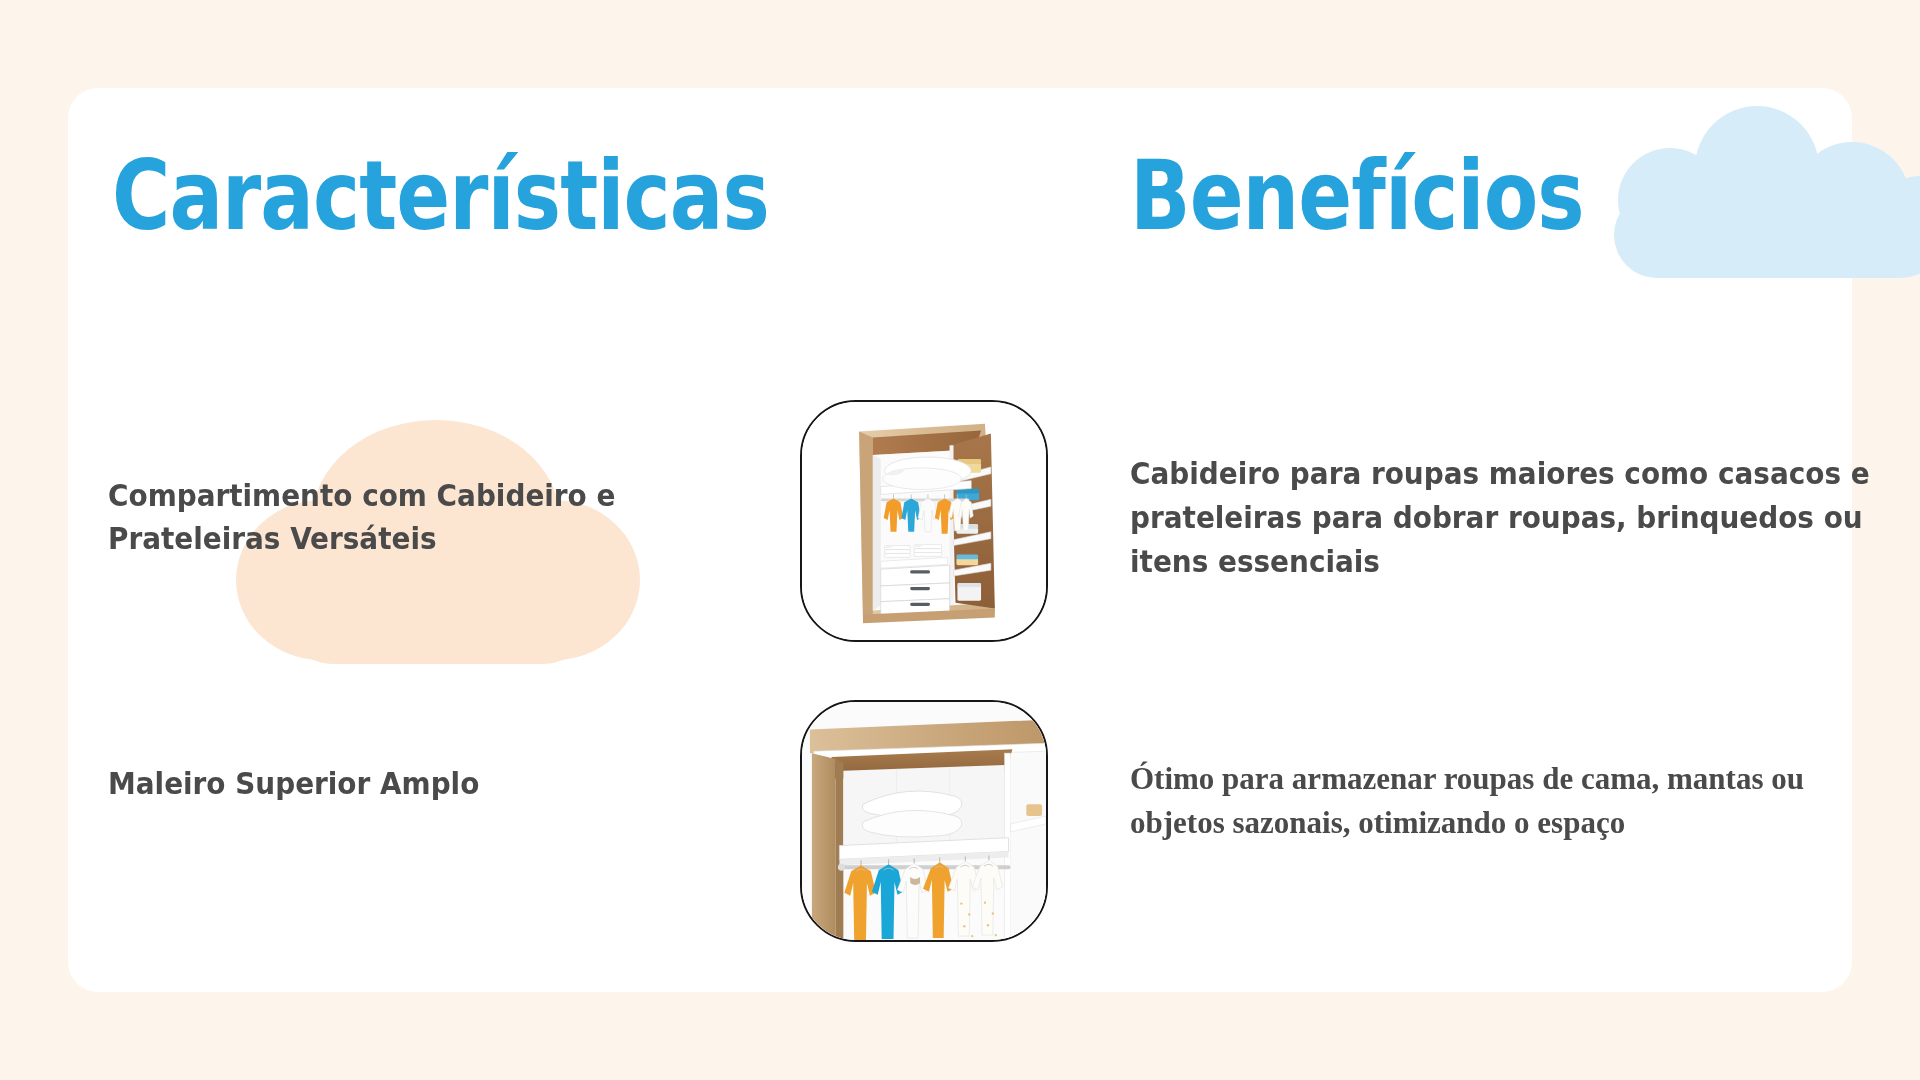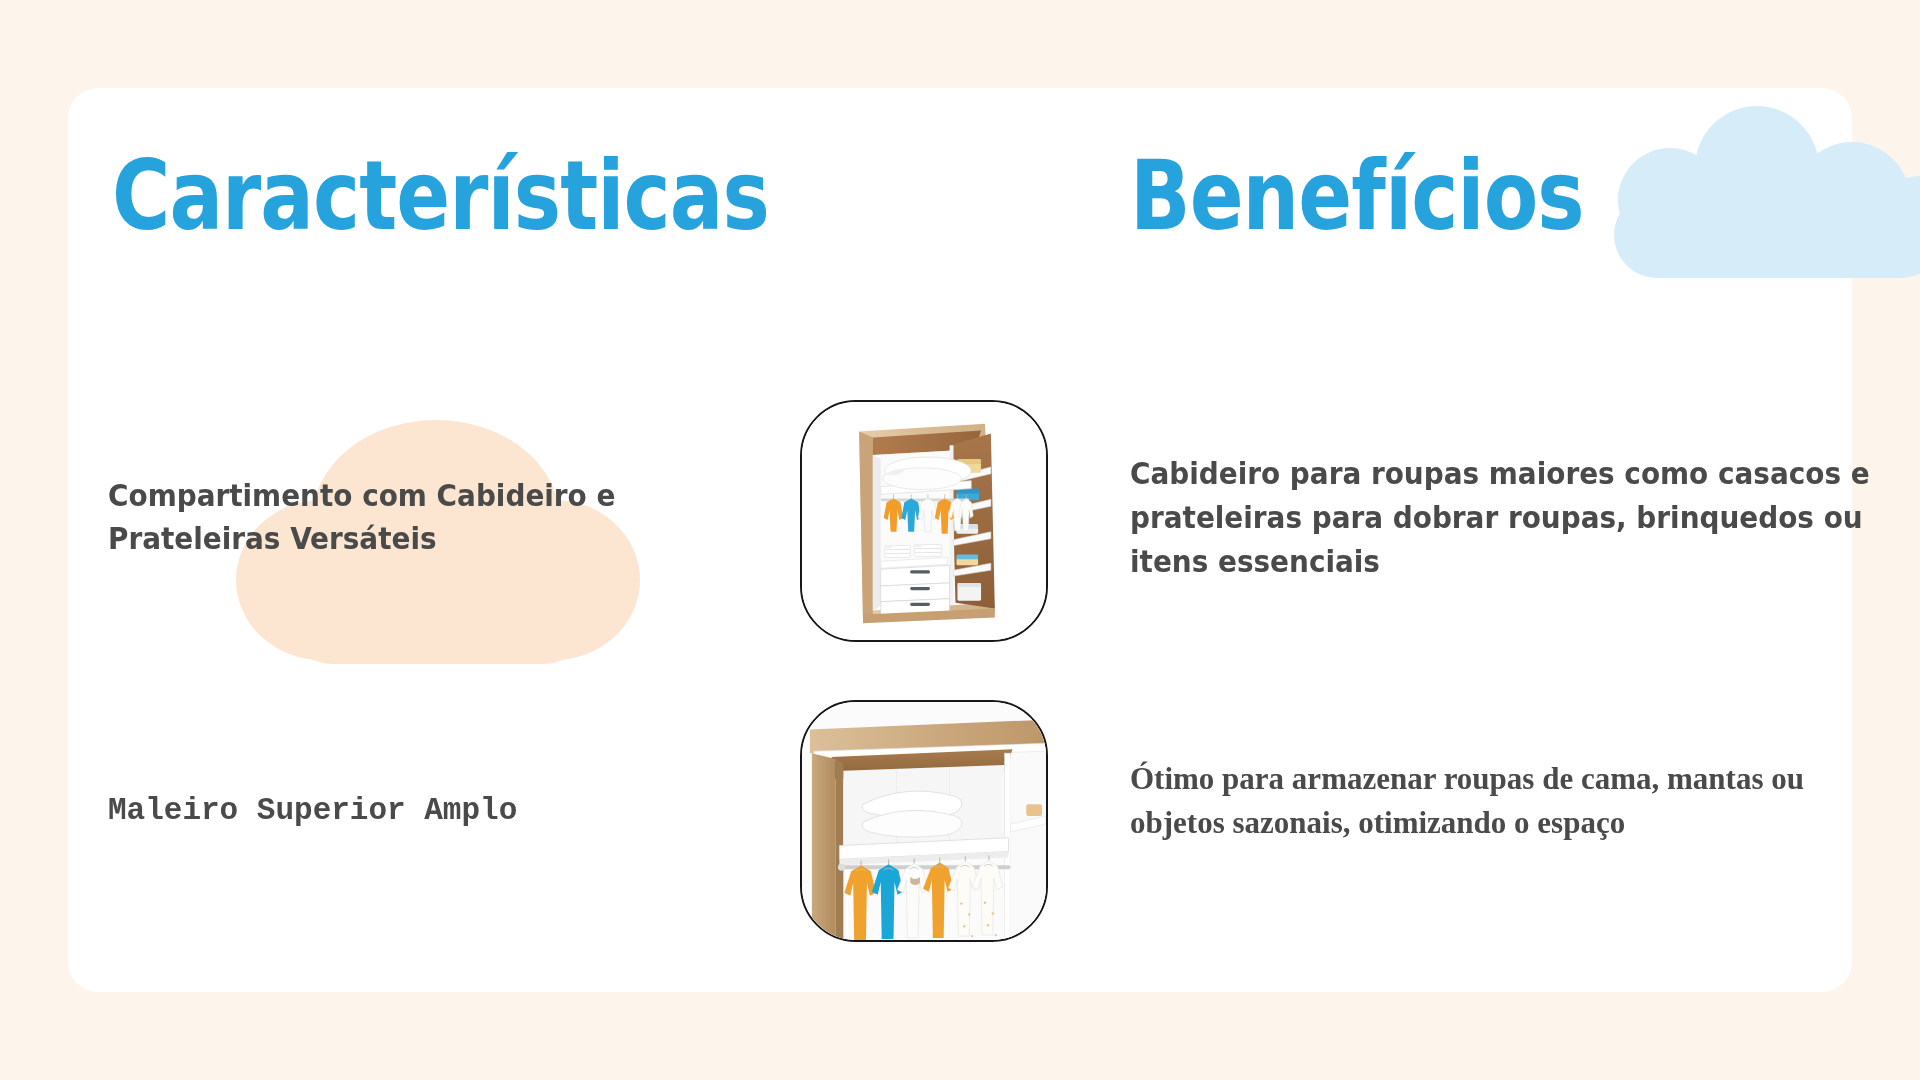--- a/index.html
+++ b/index.html
@@ -73,21 +73,21 @@
     color: #4a4a4a;
     font-family: "DejaVu Sans Condensed", "Liberation Sans Narrow", "Liberation Sans", sans-serif;
     font-weight: 700;
     font-size: 31px;
     line-height: 1.38;
     text-align: left;
     width: 660px;
     left: 108px;
   }
   #feature-label-1 { top: 474px; }
-  #feature-label-2 { top: 790px; font-family: Liberation Mono, monospace; }
+  #feature-label-2 { top: 762px; }
 
   
   .benefit-text {
     position: absolute;
     z-index: 5;
     color: #4a4a4a;
     font-family: "DejaVu Sans Condensed", "Liberation Sans Narrow", "Liberation Sans", sans-serif;
     font-weight: 700;
     font-size: 31px;
     line-height: 1.42;

